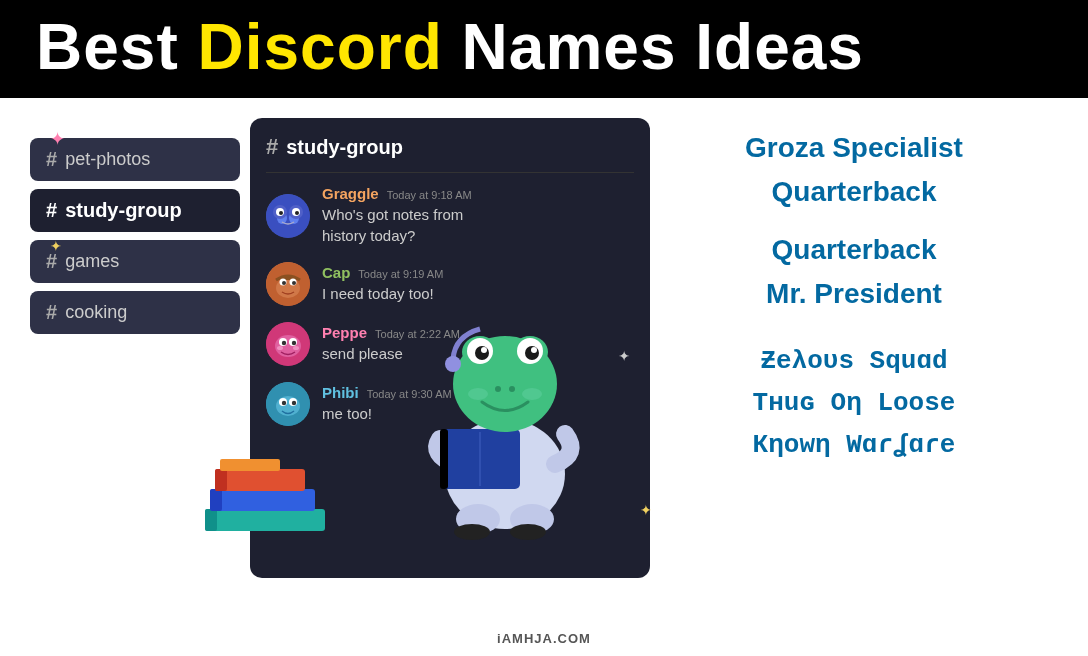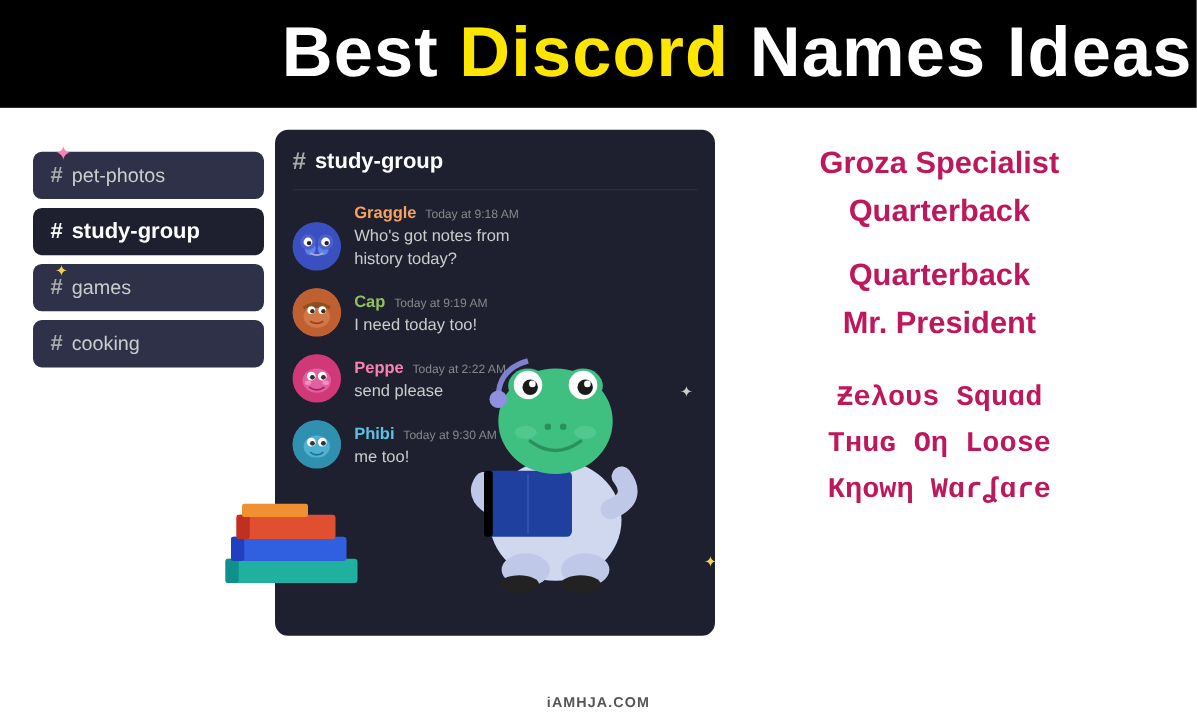--- a/index.html
+++ b/index.html
@@ -9,22 +9,22 @@
       background: #fff;
       font-family: 'Arial', sans-serif;
       overflow: hidden;
       position: relative;
     }
 
     
     .header {
       background: #000;
       width: 100%;
-      padding: 10px 4px 14px;
-      text-align: right;
+      padding: 10px 36px 14px;
+      text-align: left;
     }
     .header h1 {
       font-size: 64px;
       font-weight: 900;
       color: #fff;
       letter-spacing: 1px;
       font-family: 'Arial Black', 'Arial', sans-serif;
     }
     .header h1 .discord-word {
       color: #FFE600;
@@ -106,21 +106,21 @@
     }
     .chat-header .hash {
       font-size: 22px;
       color: #aaa;
     }
 
     .message {
       display: flex;
       gap: 12px;
       margin-bottom: 16px;
-      align-items: flex-end;
+      align-items: center;
     }
     .avatar {
       width: 44px;
       height: 44px;
       border-radius: 50%;
       flex-shrink: 0;
       display: flex;
       align-items: center;
       justify-content: center;
       font-size: 22px;
@@ -164,21 +164,21 @@
       flex: 1;
       display: flex;
       flex-direction: column;
       align-items: center;
       padding-top: 10px;
       gap: 4px;
     }
     .name-item {
       font-size: 28px;
       font-weight: 700;
-      color: #be185d;
+      color: #0369a1;
       text-align: right;
       padding: 4px 0;
       font-family: 'Arial', sans-serif;
     }
     .name-item.special-font {
       font-family: 'Courier New', monospace;
       font-size: 26px;
     }
 
     .watermark {

